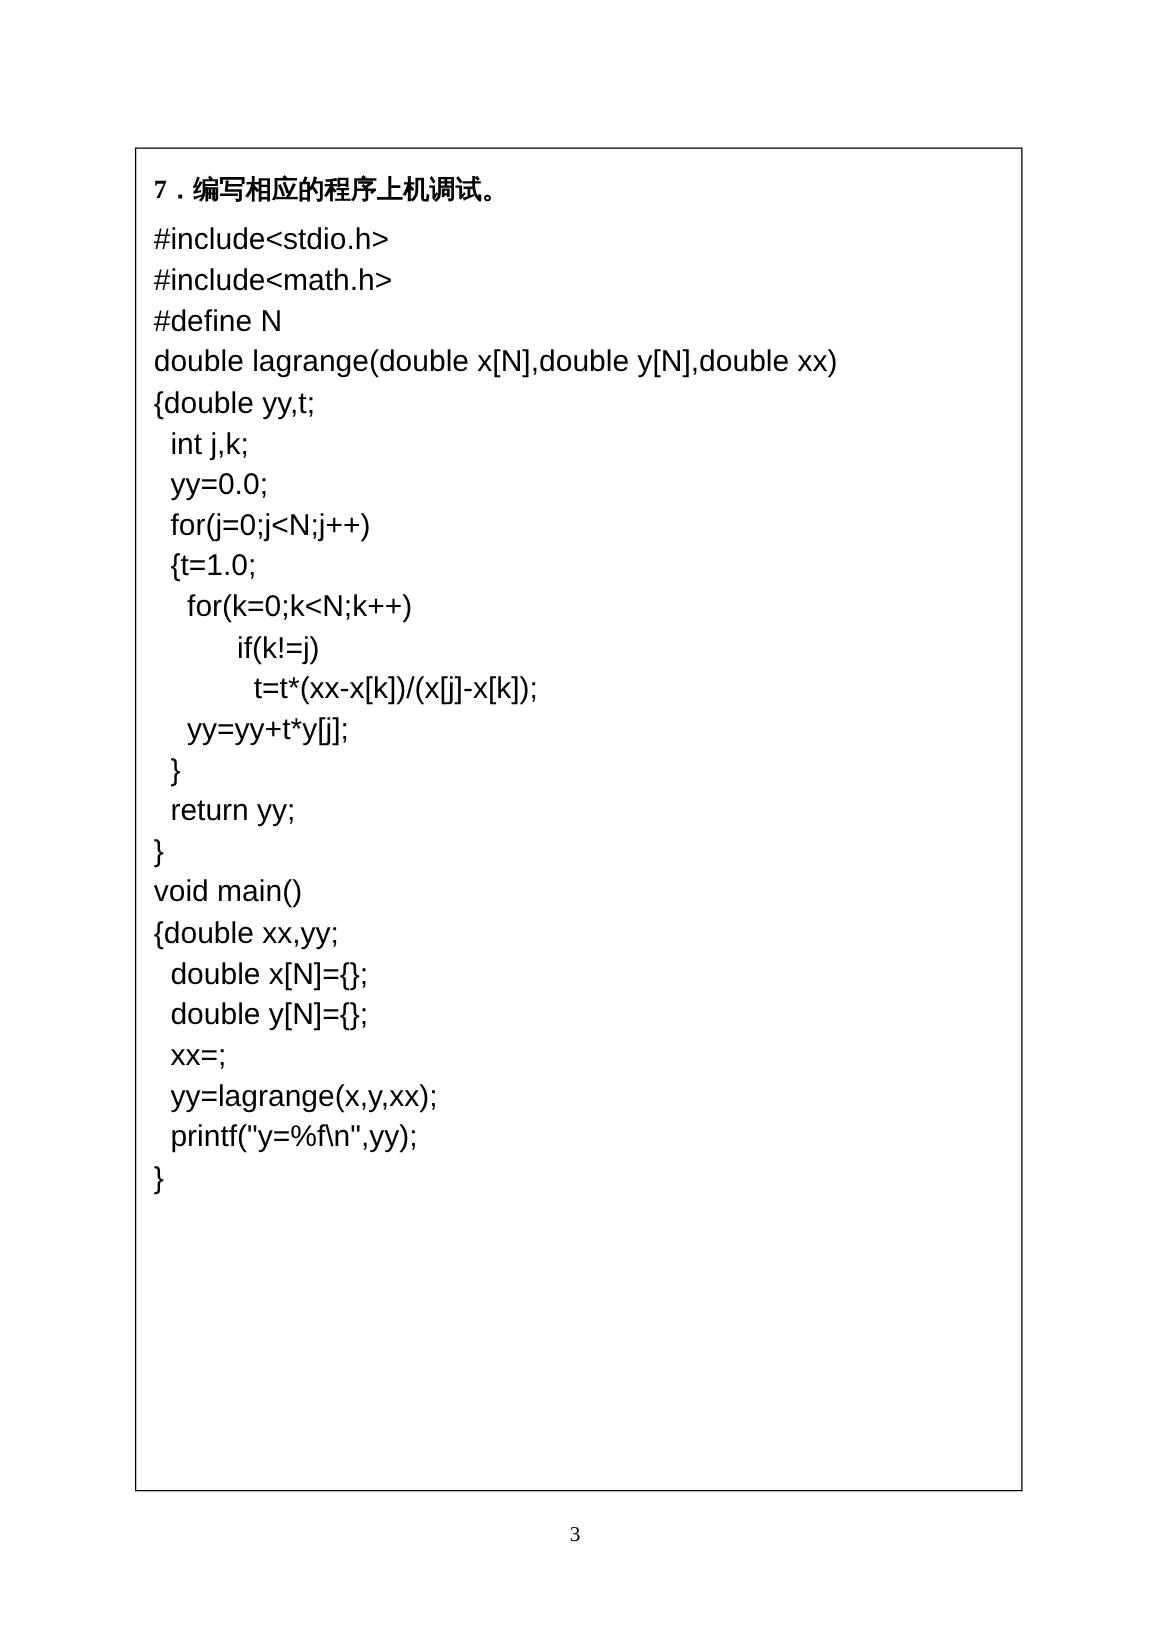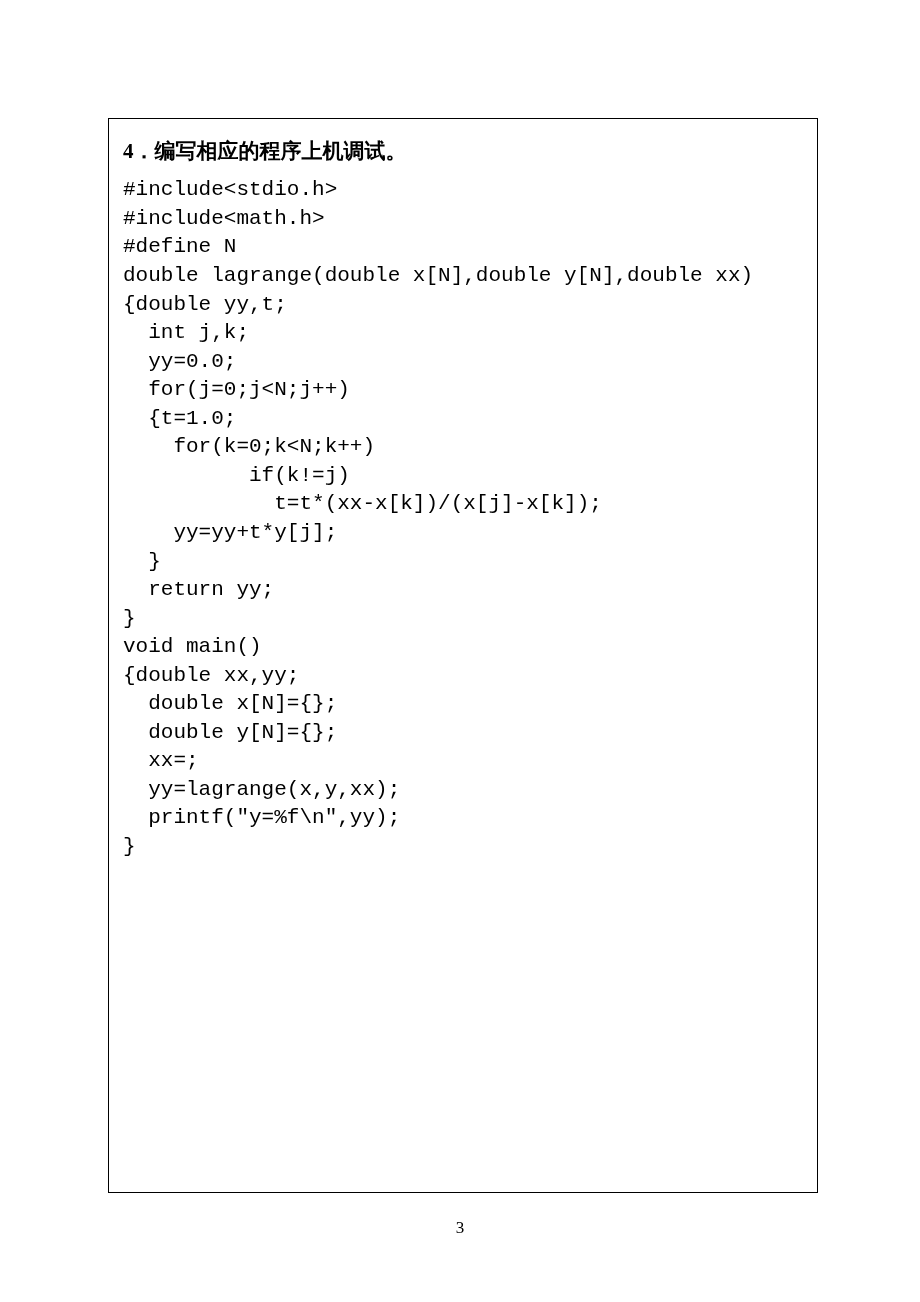--- a/index.html
+++ b/index.html
@@ -25,42 +25,42 @@
   }
   .heading {
     font-size: 21px;
     font-weight: bold;
     color: #000;
     margin-bottom: 10px;
     line-height: 1.4;
     font-family: "SimSun", "Times New Roman", serif;
   }
   .code-block {
-    font-family: Liberation Mono, monospace;
-    font-size: 21px;
+    font-family: Liberation Sans, sans-serif;
+    font-size: 24px;
     color: #000;
     line-height: 1.36;
     white-space: pre;
   }
   .page-number {
     position: absolute;
     bottom: 64px;
     left: 0;
     width: 920px;
     text-align: center;
     font-family: "Times New Roman", serif;
     font-size: 17px;
     color: #000;
   }
 </style>
 </head>
 <body>
 
 <div class="page-frame">
-  <div class="heading">4．编写相应的程序上机调试。</div>
+  <div class="heading">7．编写相应的程序上机调试。</div>
   <div class="code-block">#include&lt;stdio.h&gt;
 #include&lt;math.h&gt;
 #define N
 double lagrange(double x[N],double y[N],double xx)
 {double yy,t;
   int j,k;
   yy=0.0;
   for(j=0;j&lt;N;j++)
   {t=1.0;
     for(k=0;k&lt;N;k++)

